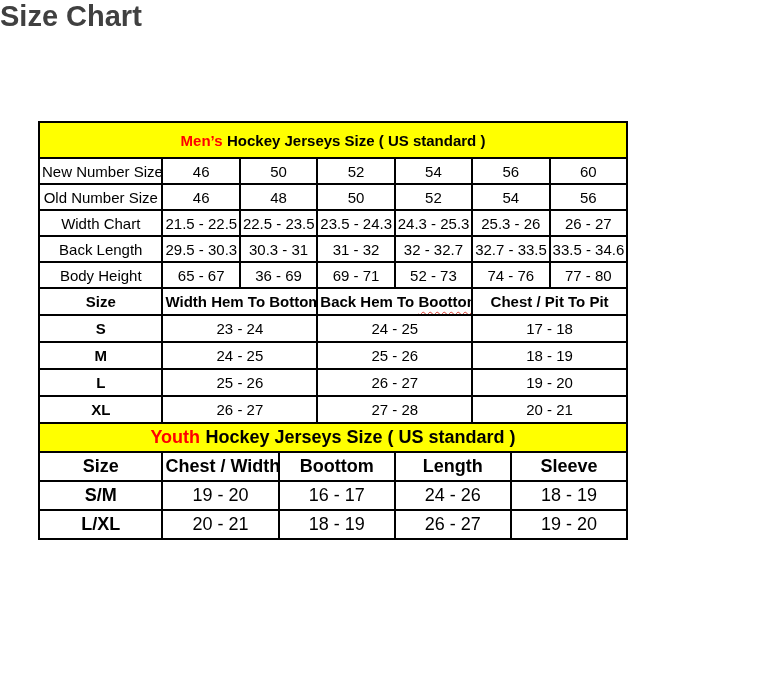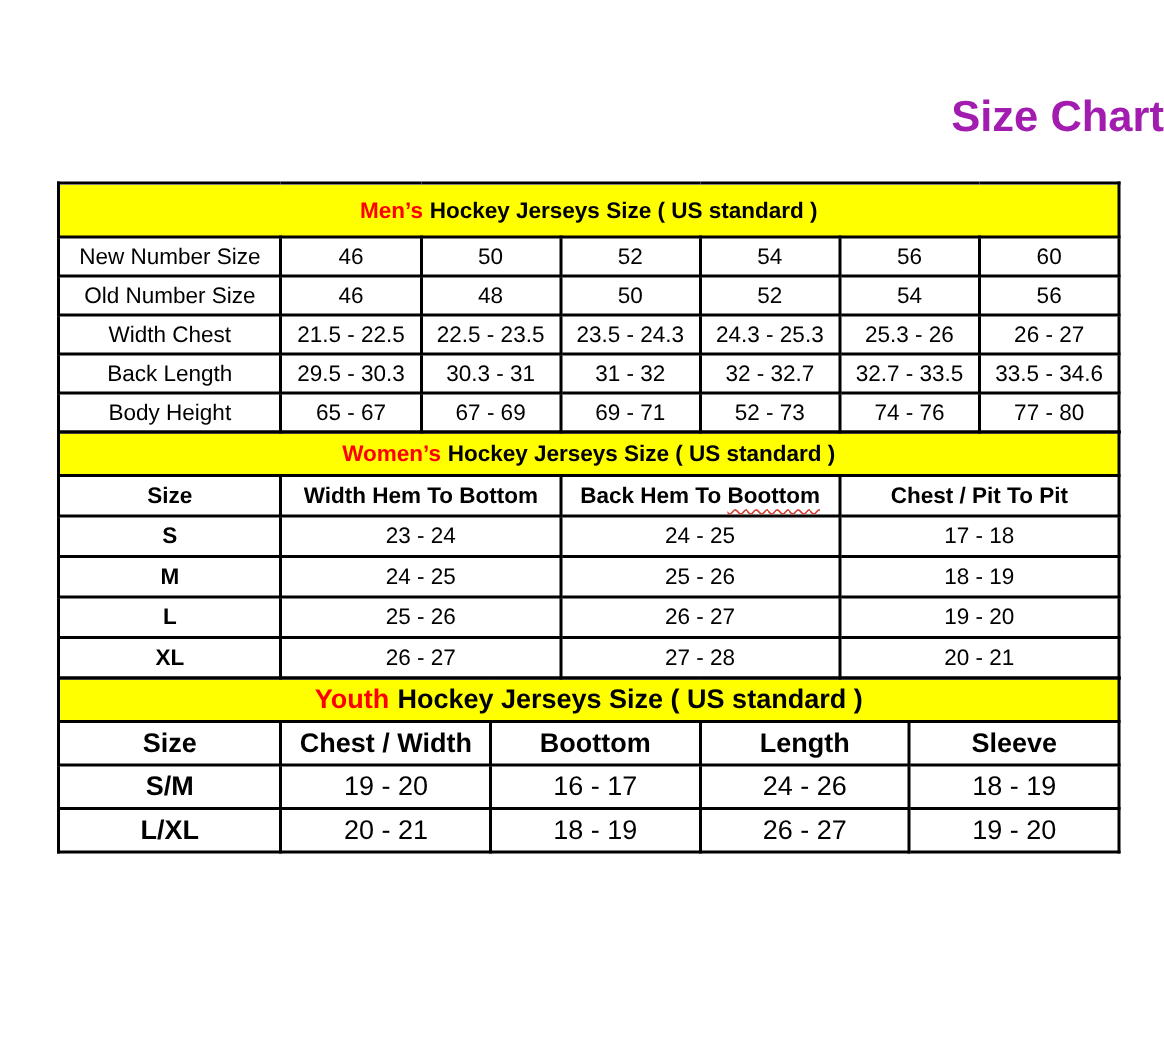--- a/index.html
+++ b/index.html
@@ -7,33 +7,32 @@
     margin: 0; padding: 0;
     width: 776px; height: 692px;
     background: #ffffff;
     font-family: "Liberation Sans", "DejaVu Sans", sans-serif;
     color: #000000;
   }
   .page { position: relative; width: 776px; height: 692px; overflow: hidden; }
 
   .page-title {
     margin: 0;
-    padding-top: 62px;
-    text-align: right;
+    text-align: left;
     font-size: 29px;
     font-weight: 700;
-    color: #a21caf;
+    color: #404040;
     letter-spacing: 0px;
   }
 
   .tables-wrap {
     position: absolute;
     top: 121px;
     left: 38px;
-    width: 709px;
+    width: 590px;
   }
 
   table.size-table {
     width: 100%;
     border-collapse: collapse;
     table-layout: fixed;
   }
   table.size-table + table.size-table { margin-top: -2px; }
 
   td, th {
@@ -109,62 +108,57 @@
         <tr>
           <td class="row-label">Old Number Size</td>
           <td class="value">46</td>
           <td class="value">48</td>
           <td class="value">50</td>
           <td class="value">52</td>
           <td class="value">54</td>
           <td class="value">56</td>
         </tr>
         <tr>
-          <td class="row-label">Width Chest</td>
+          <td class="row-label">Width Chart</td>
           <td class="value">21.5 - 22.5</td>
           <td class="value">22.5 - 23.5</td>
           <td class="value">23.5 - 24.3</td>
           <td class="value">24.3 - 25.3</td>
           <td class="value">25.3 - 26</td>
           <td class="value">26 - 27</td>
         </tr>
         <tr>
           <td class="row-label">Back Length</td>
           <td class="value">29.5 - 30.3</td>
           <td class="value">30.3 - 31</td>
           <td class="value">31 - 32</td>
           <td class="value">32 - 32.7</td>
           <td class="value">32.7 - 33.5</td>
           <td class="value">33.5 - 34.6</td>
         </tr>
         <tr>
           <td class="row-label">Body Height</td>
           <td class="value">65 - 67</td>
-          <td class="value">67 - 69</td>
+          <td class="value">36 - 69</td>
           <td class="value">69 - 71</td>
           <td class="value">52 - 73</td>
           <td class="value">74 - 76</td>
           <td class="value">77 - 80</td>
         </tr>
       </tbody>
     </table>
 
     <table class="size-table womens">
       <colgroup>
         <col style="width:21%">
         <col>
           <col>
           <col>
       </colgroup>
       <tbody>
-        <tr>
-          <td colspan="4" class="section-head">
-            <span class="accent">Women’s</span><span>Hockey Jerseys Size ( US standard )</span>
-          </td>
-        </tr>
         <tr>
           <th>Size</th>
           <th>Width Hem To Bottom</th>
           <th><span>Back Hem To</span><span class="typo">Boottom</span></th>
           <th>Chest / Pit To Pit</th>
         </tr>
         <tr>
           <th>S</th>
           <td class="value">23 - 24</td>
           <td class="value">24 - 25</td>

